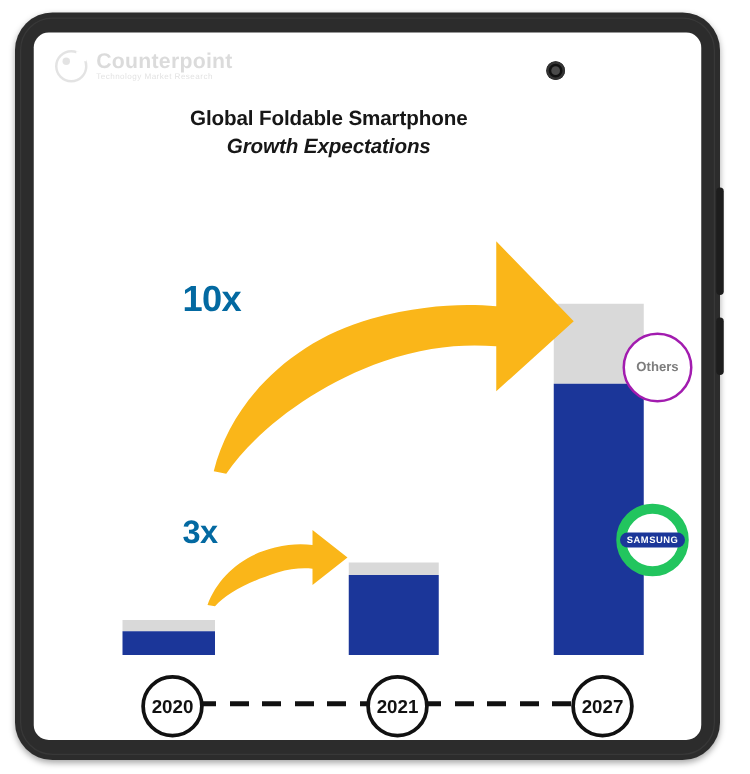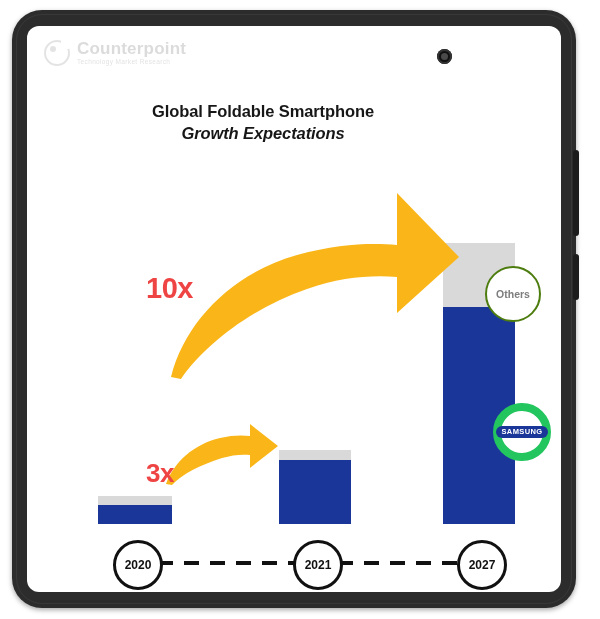--- a/index.html
+++ b/index.html
@@ -41,21 +41,21 @@
   #logo-mark{width:22px;height:22px;border-radius:50%;border:2px solid #c9c9c9;position:relative;flex:none;}
   #logo-mark:before{content:"";position:absolute;left:4px;top:4px;width:6px;height:6px;border-radius:50%;background:#c9c9c9;}
   #logo-mark:after{content:"";position:absolute;right:-1px;top:-1px;width:8px;height:8px;background:#fff;transform:rotate(0deg);}
   .logo-text{line-height:1;}
   #logo-name{font-size:17px;font-weight:600;color:#b9b9b9;letter-spacing:.2px;}
   #logo-tag{font-size:6.5px;color:#c6c6c6;letter-spacing:.35px;margin-top:2px;}
 
   
   #title{
     position:absolute;top:58px;left:0;width:472px;text-align:center;
-    font-size:16.5px;font-weight:bold;color:#171717;line-height:1.35;letter-spacing:-.1px;margin-top:16px;
+    font-size:16.5px;font-weight:bold;color:#171717;line-height:1.35;letter-spacing:-.1px;
   }
   #title .l2{display:block;font-style:italic;}
 
   
   #chart{position:absolute;left:0;top:0;width:534px;height:566px;}
 
   .bar{position:absolute;}
   .seg-blue{position:absolute;left:0;width:100%;background:#1b3699;}
   .seg-gray{position:absolute;left:0;width:100%;background:#d9d9d9;}
 
@@ -69,45 +69,45 @@
   #bar-2021 .seg-blue{top:10px;height:64px;}
 
   #bar-2023{left:416px;top:217px;width:72px;height:281px;}
   #bar-2023 .seg-gray{top:0;height:64px;}
   #bar-2023 .seg-blue{top:64px;height:217px;}
 
   
   #arrow-10x-svg{position:absolute;left:118px;top:155px;width:320px;height:200px;}
   #arrow-3x-svg{position:absolute;left:133px;top:398px;width:120px;height:62px;}
 
-  .mult-label{position:absolute;font-weight:bold;color:#ef4444;letter-spacing:-.5px;margin-top:48px;}
+  .mult-label{position:absolute;font-weight:bold;color:#0369a1;letter-spacing:-.5px;}
   #label-10x{left:119px;top:198px;font-size:29px;}
   #label-3x{left:119px;top:384px;font-size:26px;}
 
   
   .bubble{
     position:absolute;border-radius:50%;display:flex;align-items:center;justify-content:center;
     background:#ffffff;box-sizing:border-box;
   }
-  #legend-others{left:458px;top:240px;width:56px;height:56px;border:2px solid #4d7c0f;}
+  #legend-others{left:471px;top:240px;width:56px;height:56px;border:2px solid #a21caf;}
   #legend-others .bubble-label{font-size:10.5px;font-weight:bold;color:#7d7d7d;}
 
   #legend-samsung{left:466px;top:377px;width:58px;height:58px;border:8px solid #22c55e;}
   #legend-samsung .bubble-label{
     font-size:7.5px;font-weight:bold;color:#ffffff;background:#1b3699;
     border-radius:9px;padding:2.5px 5px;letter-spacing:.4px;line-height:1;
   }
 
   
   #timeline{position:absolute;left:0;top:498px;width:534px;height:68px;}
   .year-node{
     position:absolute;width:44px;height:44px;border-radius:50%;
     border:3px solid #111;background:#fff;
     display:flex;align-items:center;justify-content:center;
-    font-size:12px;font-weight:bold;color:#111;z-index:2;
+    font-size:15px;font-weight:bold;color:#111;z-index:2;
   }
   #year-2020{left:86px;top:16px;}
   #year-2021{left:266px;top:16px;}
   #year-2023{left:430px;top:16px;}
   .dash-seg{
     position:absolute;top:37px;height:4px;z-index:1;
     background:repeating-linear-gradient(to right,#111 0 15px,transparent 15px 26px);
   }
   #dash-1{left:131px;width:137px;}
   #dash-2{left:311px;width:121px;}

